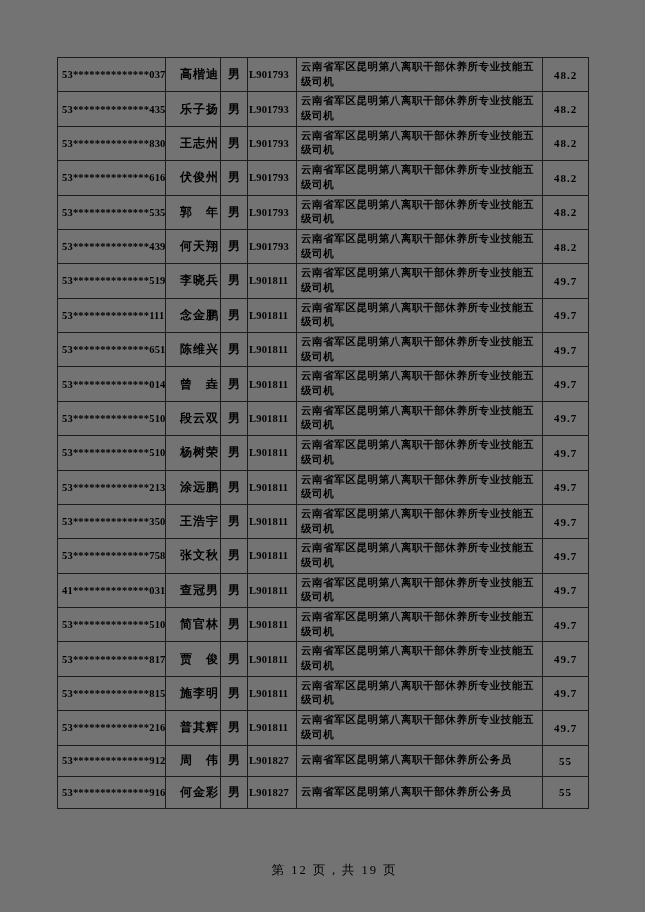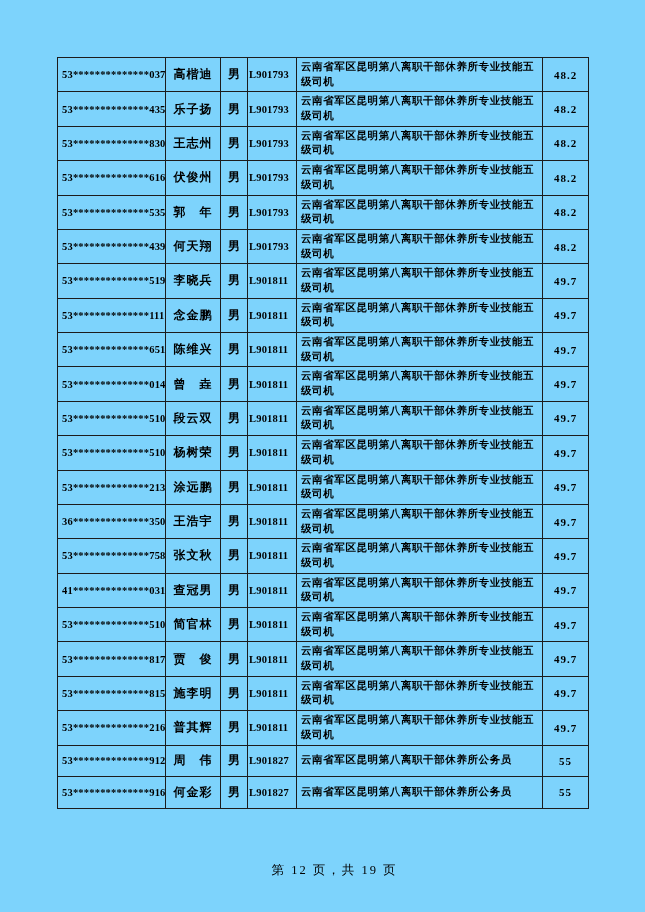--- a/index.html
+++ b/index.html
@@ -12,21 +12,21 @@
     height: 912px;
     position: relative;
     font-family: "Liberation Serif", serif;
     color: #000000;
   }
   .page {
     position: absolute;
     left: 0; top: 0;
     width: 645px;
     height: 912px;
-    background: #7dd3fc;
+    background: #737373;
   }
   table.score-table {
     position: absolute;
     left: 57px;
     top: 57px;
     width: 531px;
     border-collapse: collapse;
     table-layout: fixed;
   }
   table.score-table td {
@@ -37,21 +37,21 @@
     box-sizing: border-box;
     vertical-align: middle;
   }
   td.c-id {
     font-size: 10.5px;
     padding-left: 4px;
     letter-spacing: 0.2px;
     white-space: nowrap;
   }
   td.c-name {
-    text-align: center;
+    text-align: right;
     font-size: 12px;
     letter-spacing: 1px;
     white-space: nowrap;
   }
   td.c-gender {
     text-align: center;
     font-size: 12px;
   }
   td.c-code {
     text-align: left;
@@ -195,21 +195,21 @@
         </tr>
         <tr>
           <td class="c-id">53**************213</td>
           <td class="c-name">涂远鹏</td>
           <td class="c-gender">男</td>
           <td class="c-code">L901811</td>
           <td class="c-position">云南省军区昆明第八离职干部休养所专业技能五级司机</td>
           <td class="c-score">49.7</td>
         </tr>
         <tr>
-          <td class="c-id">36**************350</td>
+          <td class="c-id">53**************350</td>
           <td class="c-name">王浩宇</td>
           <td class="c-gender">男</td>
           <td class="c-code">L901811</td>
           <td class="c-position">云南省军区昆明第八离职干部休养所专业技能五级司机</td>
           <td class="c-score">49.7</td>
         </tr>
         <tr>
           <td class="c-id">53**************758</td>
           <td class="c-name">张文秋</td>
           <td class="c-gender">男</td>

